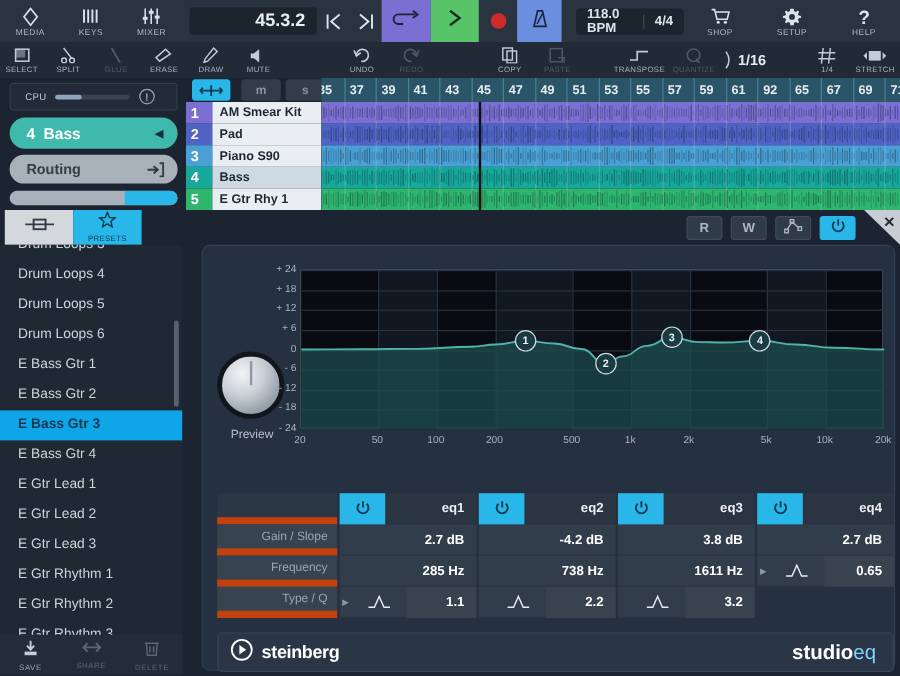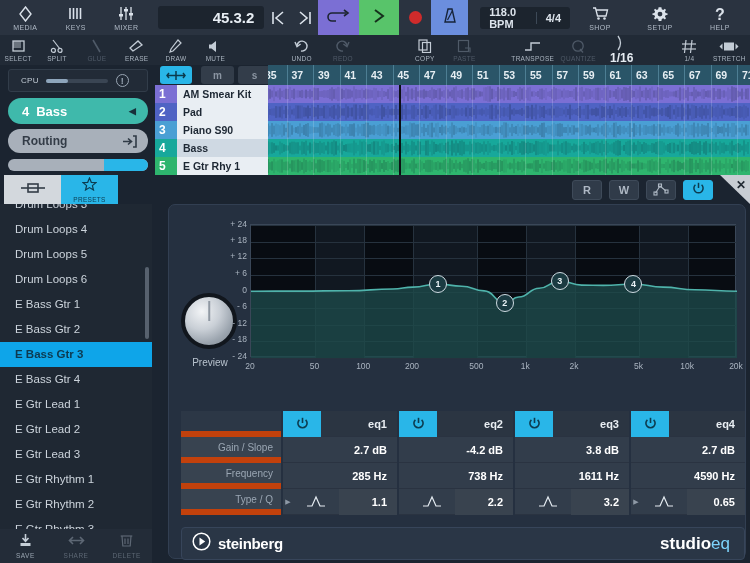--- a/index.html
+++ b/index.html
@@ -409,21 +409,21 @@
     </div>
     <div class="tool dim" style="width:57px">
       <span class="ti">
           <svg width="15" height="15" viewBox="0 0 15 15">
             <circle cx="7" cy="7" r="5.2" fill="none" stroke="#4f5a68" stroke-width="1.3"></circle>
             <line x1="9" y1="10" x2="12" y2="13.5" stroke="#4f5a68" stroke-width="1.3"></line>
           </svg>
         </span>
       <span class="tl">QUANTIZE</span>
     </div>
-    <div class="tool" style="width:58px;flex-direction:column">
+    <div class="tool" style="width:58px;flex-direction:row">
       <span class="ti">
           <svg width="10" height="18" viewBox="0 0 10 18">
             <path d="M2 2 Q7 9 2 16" fill="none" stroke="#c3ccd6" stroke-width="1.3"></path>
           </svg>
         </span>
       <span class="quant-val">1/16</span>
     </div>
     <div class="tool" style="width:52px;margin-left:28px">
       <span class="ti">
           <svg width="16" height="15" viewBox="0 0 16 15">
@@ -499,21 +499,21 @@
       <div class="rbar" style="left: 98px; width: 26.5px;">43</div>
       <div class="rbar" style="left: 124.5px; width: 26.5px;">45</div>
       <div class="rbar" style="left: 151px; width: 26.5px;">47</div>
       <div class="rbar" style="left: 177.5px; width: 26.5px;">49</div>
       <div class="rbar" style="left: 204px; width: 26.5px;">51</div>
       <div class="rbar" style="left: 230.5px; width: 26.5px;">53</div>
       <div class="rbar" style="left: 257px; width: 26.5px;">55</div>
       <div class="rbar" style="left: 283.5px; width: 26.5px;">57</div>
       <div class="rbar" style="left: 310px; width: 26.5px;">59</div>
       <div class="rbar" style="left: 336.5px; width: 26.5px;">61</div>
-      <div class="rbar" style="left: 363px; width: 26.5px;">63</div>
+      <div class="rbar" style="left: 363px; width: 26.5px;">92</div>
       <div class="rbar" style="left: 389.5px; width: 26.5px;">65</div>
       <div class="rbar" style="left: 416px; width: 26.5px;">67</div>
       <div class="rbar" style="left: 442.5px; width: 26.5px;">69</div>
       <div class="rbar" style="left: 469px; width: 26.5px;">71</div>
     </div>
 
   <div class="tracklist" id="tracklist">
       <div class="trk" style="top: 0px;">
         <div class="trk-n" style="background: rgb(123, 111, 212);">1</div>
         <div class="trk-nm">AM Smear Kit</div>
@@ -2046,23 +2046,20 @@
                       <path d="M3.4 2.8 A4.6 4.6 0 1 0 9.6 2.8" fill="none" stroke="#0c3c50" stroke-width="1.6"></path>
                       <line x1="6.5" y1="0.8" x2="6.5" y2="6" stroke="#0c3c50" stroke-width="1.6"></line>
                     </svg>
                   </div>
                   <div class="eqname">eq4</div>
                 </div>
                 <div class="ecrow">
                   <div class="ecval">2.7 dB</div>
                 </div>
                 <div class="ecrow">
-                  <div class="ecval">4590 Hz</div>
-                </div>
-                <div class="ecrow">
                   <div class="typecell">
                     <div class="tri">▶</div>
                     <div class="bell">
                       <svg width="20" height="16" viewBox="0 0 20 16">
                         <path d="M1 12 L6 12 L10 3 L14 12 L19 12" fill="none" stroke="#e5ecf2" stroke-width="1.2"></path>
                       </svg>
                     </div>
                     <div class="qv">0.65</div>
                   </div>
                 </div>

